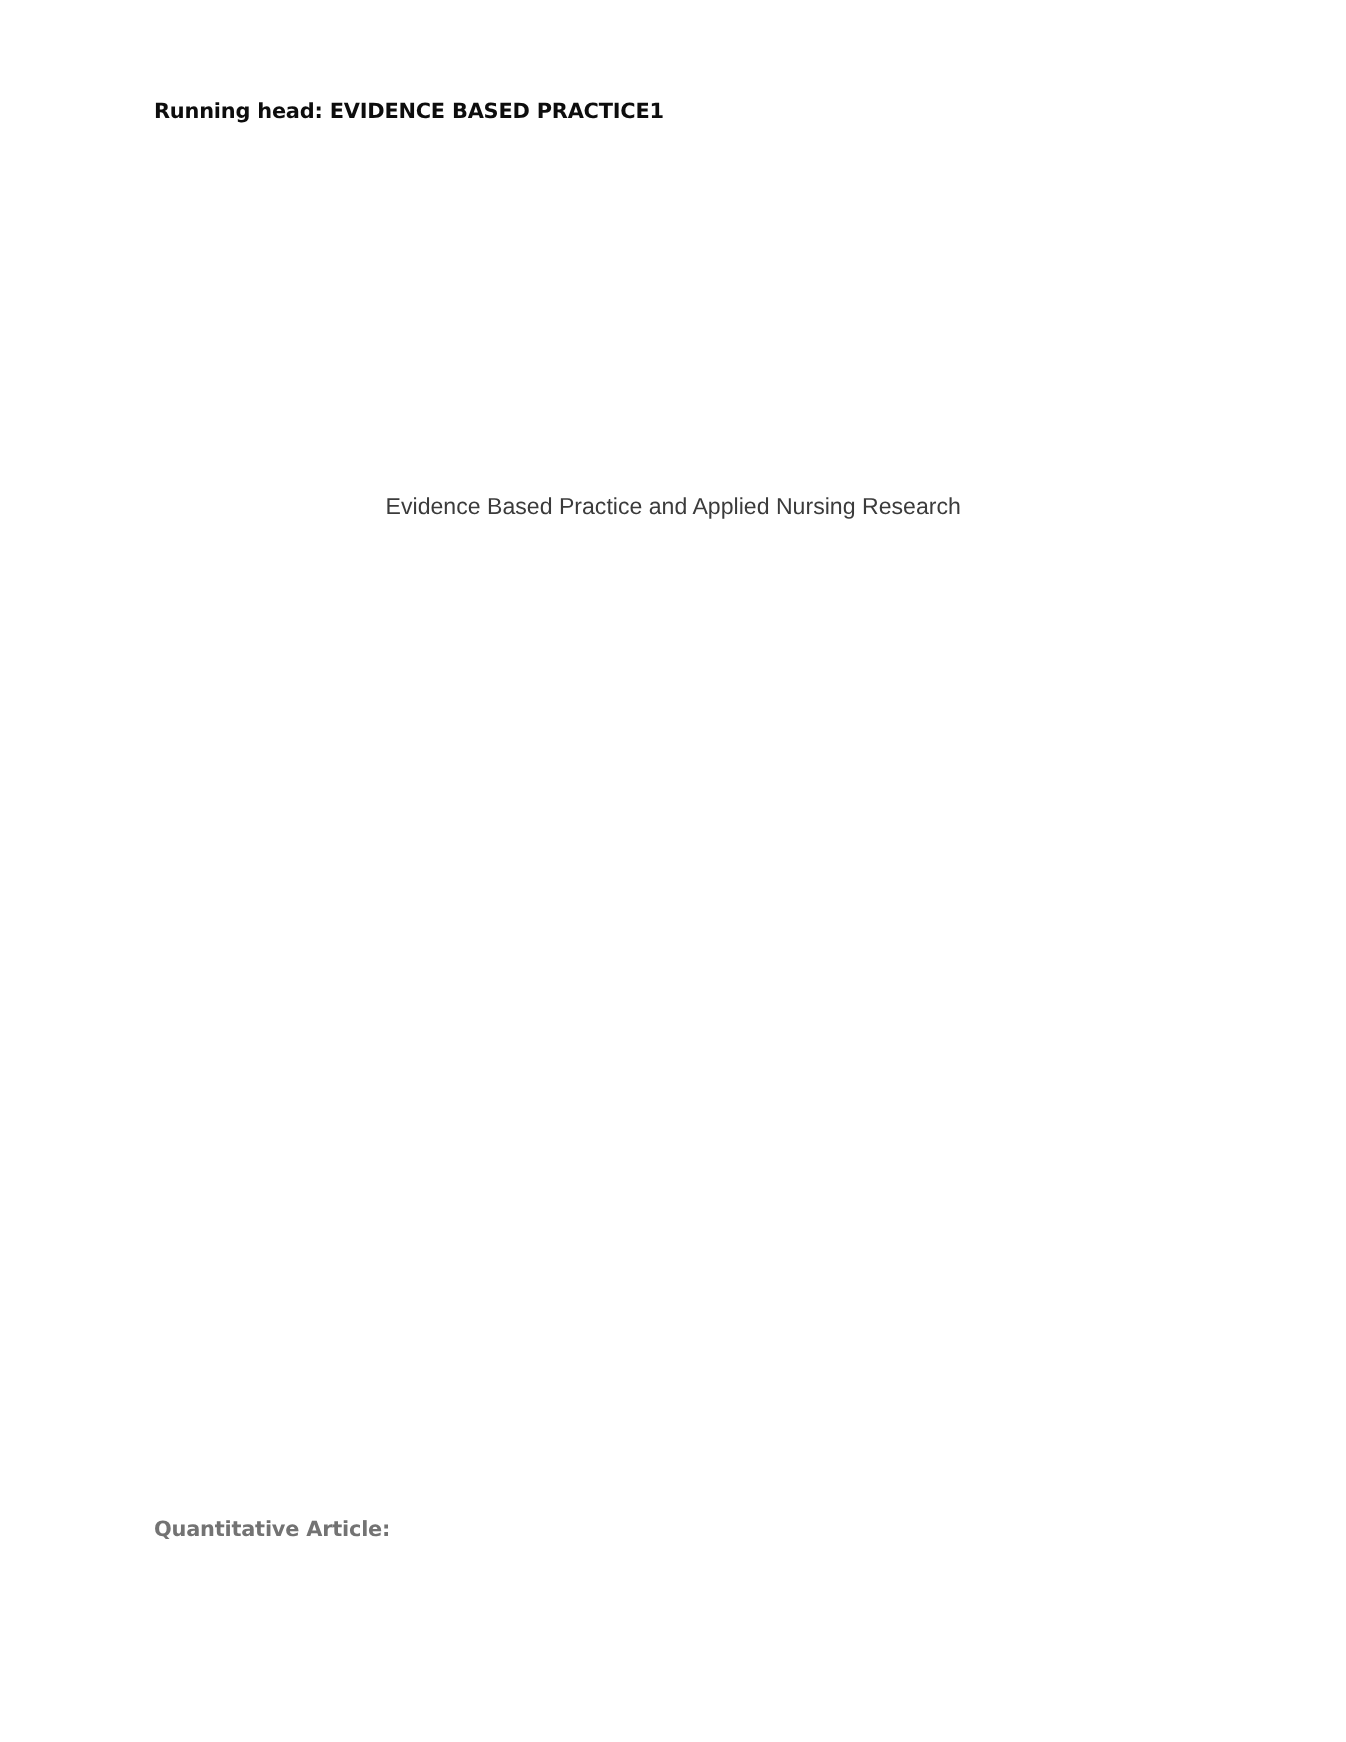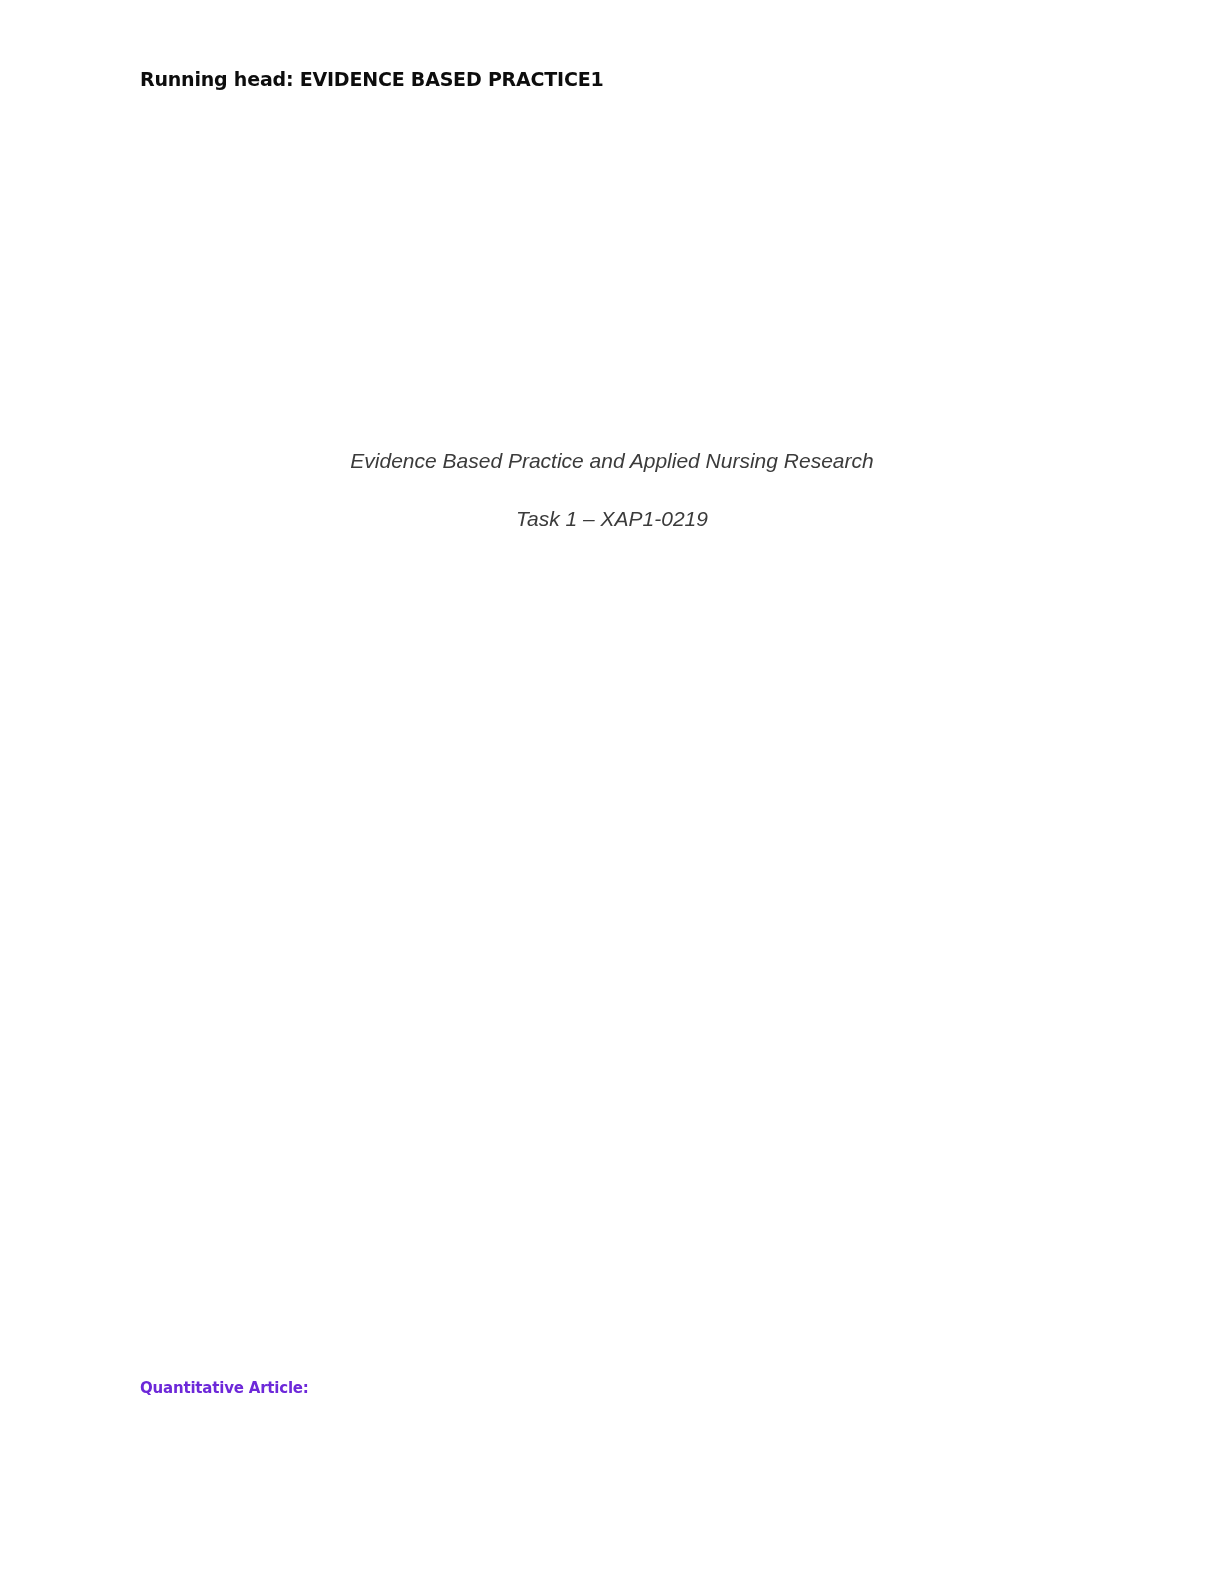--- a/index.html
+++ b/index.html
@@ -14,62 +14,60 @@
     position: relative;
     width: 1224px;
     height: 1584px;
     background: #ffffff;
     overflow: hidden;
     box-sizing: border-box;
   }
   .running-head {
     position: absolute;
     left: 140px;
-    top: 68px;
+    top: 90px;
     font-family: "DejaVu Sans", sans-serif;
     font-size: 19px;
     font-weight: bold;
     color: #0d0d0d;
     letter-spacing: -0.2px;
     white-space: nowrap;
   }
   .title-block {
     position: absolute;
     left: 140px;
     top: 432px;
     width: 944px;
     text-align: center;
   }
   .title-line {
     font-family: "Liberation Sans", sans-serif;
     font-size: 21px;
     color: #3b3b3b;
     line-height: 58px;
     white-space: nowrap;
-    font-style: italic;
   }
   .section-heading {
     position: absolute;
     left: 140px;
     top: 1379px;
     font-family: "DejaVu Sans", sans-serif;
-    font-size: 15px;
+    font-size: 19px;
     font-weight: bold;
-    color: #6d28d9;
+    color: #737373;
     letter-spacing: -0.2px;
     white-space: nowrap;
   }
 </style>
 </head>
 <body>
 
 <div class="page">
 
   <div class="running-head">Running head: EVIDENCE BASED PRACTICE1</div>
 
   <div class="title-block">
     <div class="title-line">Evidence Based Practice and Applied Nursing Research</div>
-    <div class="title-line">Task 1 – XAP1-0219</div>
   </div>
 
   <div class="section-heading">Quantitative Article:</div>
 
 </div>
 
 </body></html>

